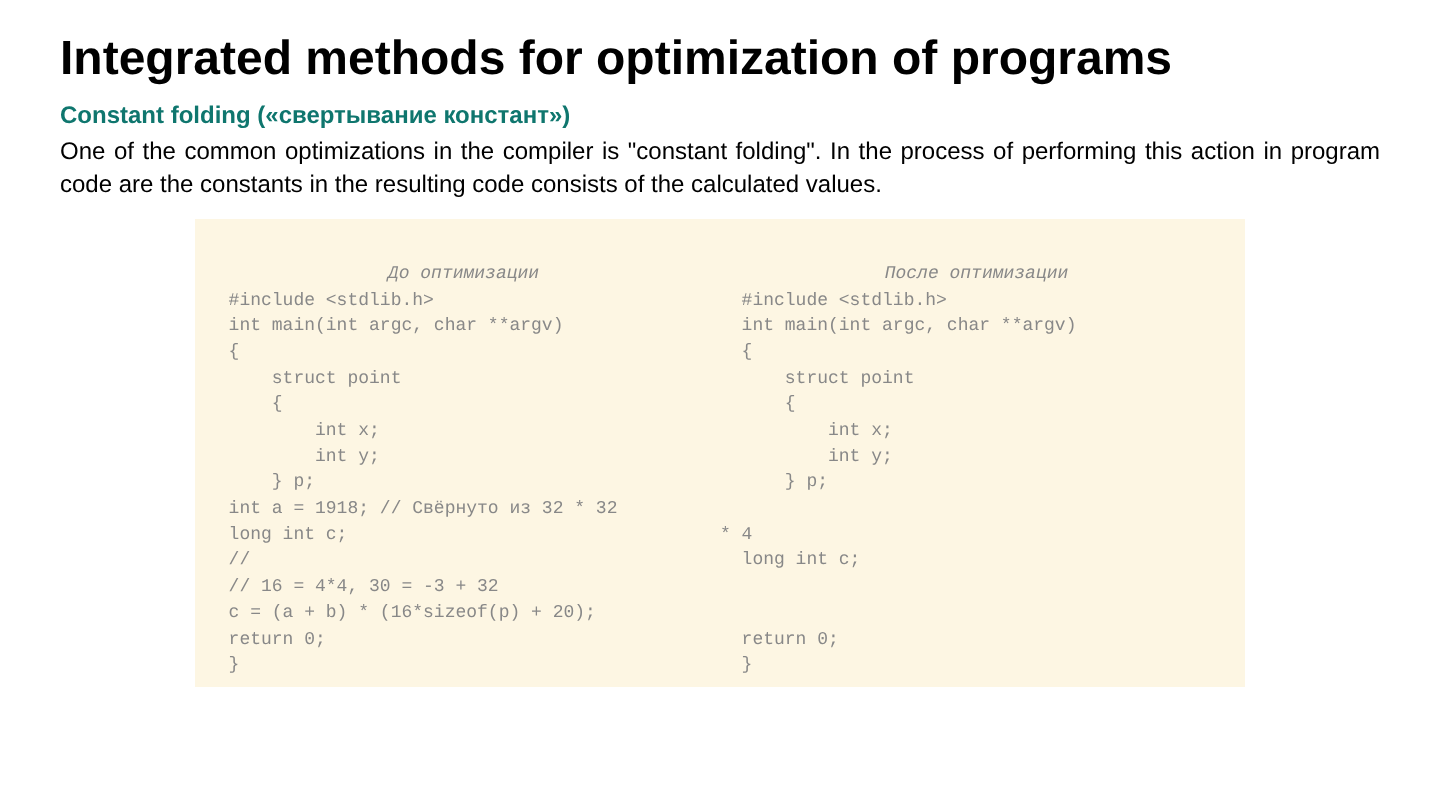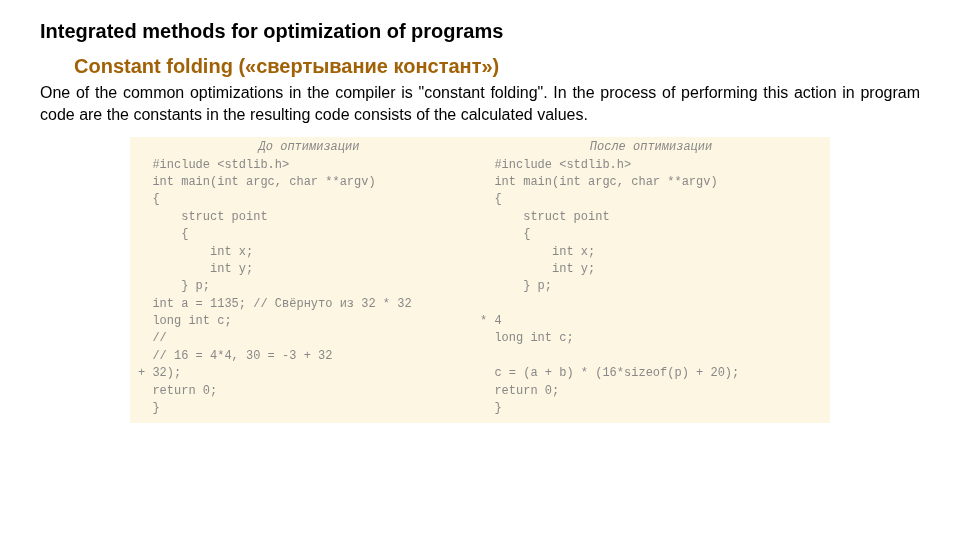--- a/index.html
+++ b/index.html
@@ -4,31 +4,30 @@
   <style>
     * { margin: 0; padding: 0; box-sizing: border-box; }
     body {
       width: 960px;
       height: 540px;
       background: #fff;
       font-family: Verdana, Geneva, sans-serif;
       padding: 20px 40px;
     }
     .title {
-      font-size: 20px;
+      font-size: 32px;
       font-weight: bold;
       color: #000;
       margin-bottom: 12px;
     }
     .subtitle {
-      font-size: 20px;
+      font-size: 16px;
       font-weight: bold;
-      color: #a16207;
+      color: #0f766e;
       margin-bottom: 4px;
-      margin-left: 34px;
     }
     .body-text {
       font-size: 16px;
       color: #000;
       line-height: 1.35;
       text-align: justify;
       margin-bottom: 12px;
     }
     .code-block {
       background: #fdf6e3;
@@ -47,20 +46,21 @@
       width: 50%;
       white-space: pre;
     }
     .code-right {
       width: 50%;
       white-space: pre;
     }
     .code-header {
       font-style: italic;
       text-align: center;
+      margin-top: 26px;
     }
     .code-header .code-left,
     .code-header .code-right {
       text-align: center;
       white-space: normal;
     }
   </style>
 </head>
 <body>
 
@@ -99,35 +99,34 @@
     </div>
   <div class="code-row">
       <div class="code-left">          int y;</div>
       <div class="code-right">          int y;</div>
     </div>
   <div class="code-row">
       <div class="code-left">      } p;</div>
       <div class="code-right">      } p;</div>
     </div>
   <div class="code-row">
-      <div class="code-right">  int a = 1135; // Свёрнуто из 32 * 32</div>
+      <div class="code-right">  int a = 1918; // Свёрнуто из 32 * 32</div>
     </div>
   <div class="code-row">
       <div class="code-left">  long int c;</div>
       <div class="code-right">* 4</div>
     </div>
   <div class="code-row">
       <div class="code-left">  //</div>
       <div class="code-right">  long int c;</div>
     </div>
   <div class="code-row">
       <div class="code-right">  // 16 = 4*4, 30 = -3 + 32</div>
     </div>
   <div class="code-row">
-      <div class="code-left">+ 32);</div>
       <div class="code-right">  c = (a + b) * (16*sizeof(p) + 20);</div>
     </div>
   <div class="code-row">
       <div class="code-left">  return 0;</div>
       <div class="code-right">  return 0;</div>
     </div>
   <div class="code-row">
       <div class="code-left">  }</div>
       <div class="code-right">  }</div>
     </div>

